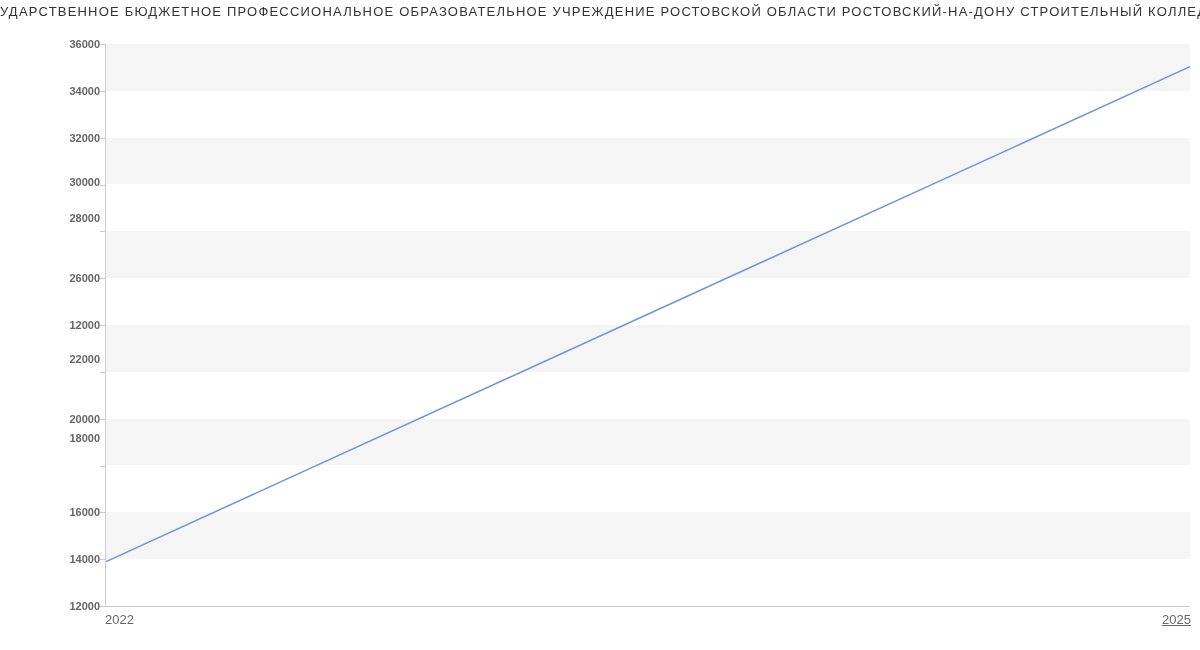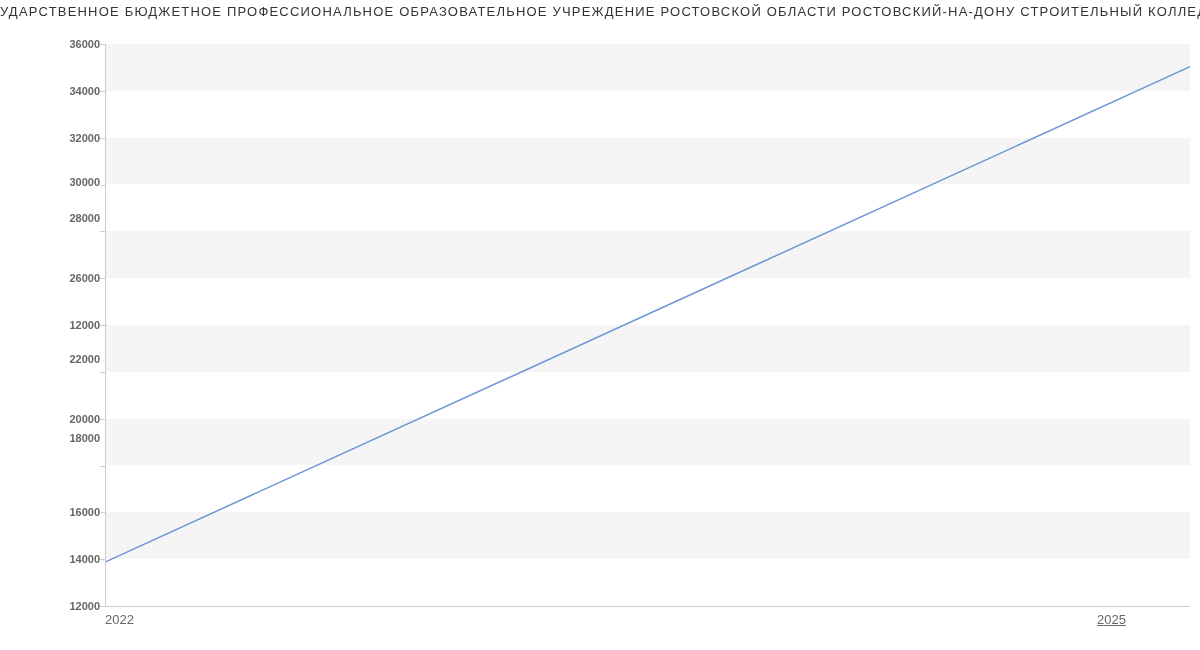--- a/index.html
+++ b/index.html
@@ -115,14 +115,14 @@
     <div class="ytick-mark" style="left: 100px; top: 184.5px;"></div>
     <div class="ytick" style="top: 137.667px; text-align: right;">32000</div>
     <div class="ytick-mark" style="left: 100px; top: 137.667px;"></div>
     <div class="ytick" style="top: 90.8333px;">34000</div>
     <div class="ytick-mark" style="left: 100px; top: 90.8333px;"></div>
     <div class="ytick" style="top: 44px;">36000</div>
     <div class="ytick-mark" style="left: 100px; top: 44px;"></div>
   </div>
 <div id="xticks-container">
     <div class="xtick" style="left: 105px;">2022</div>
-    <div class="xtick" style="left: 1097px; text-decoration: underline;">2025</div>
+    <div class="xtick" style="left: 1162px; text-decoration: underline;">2025</div>
   </div>
 
 </body></html>

